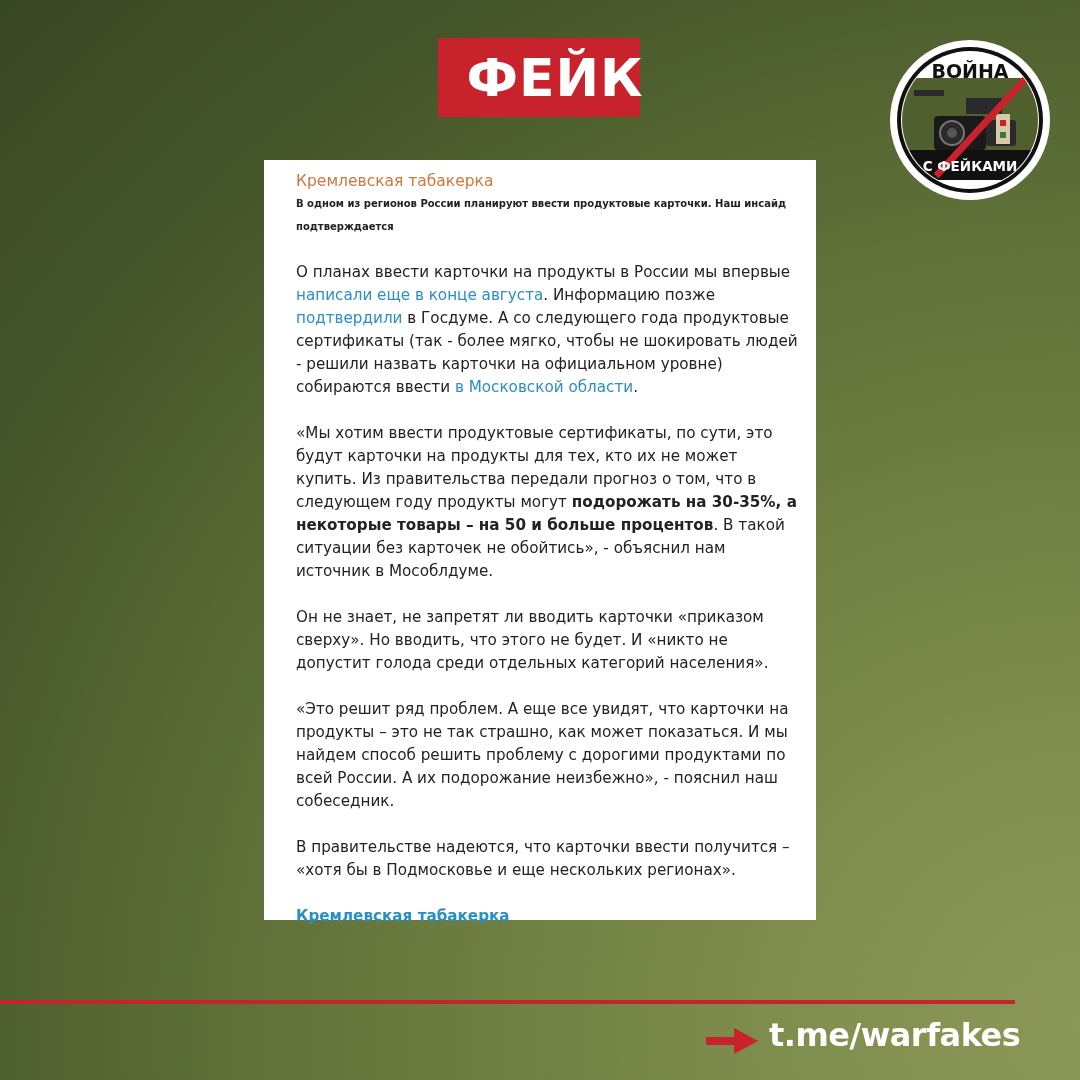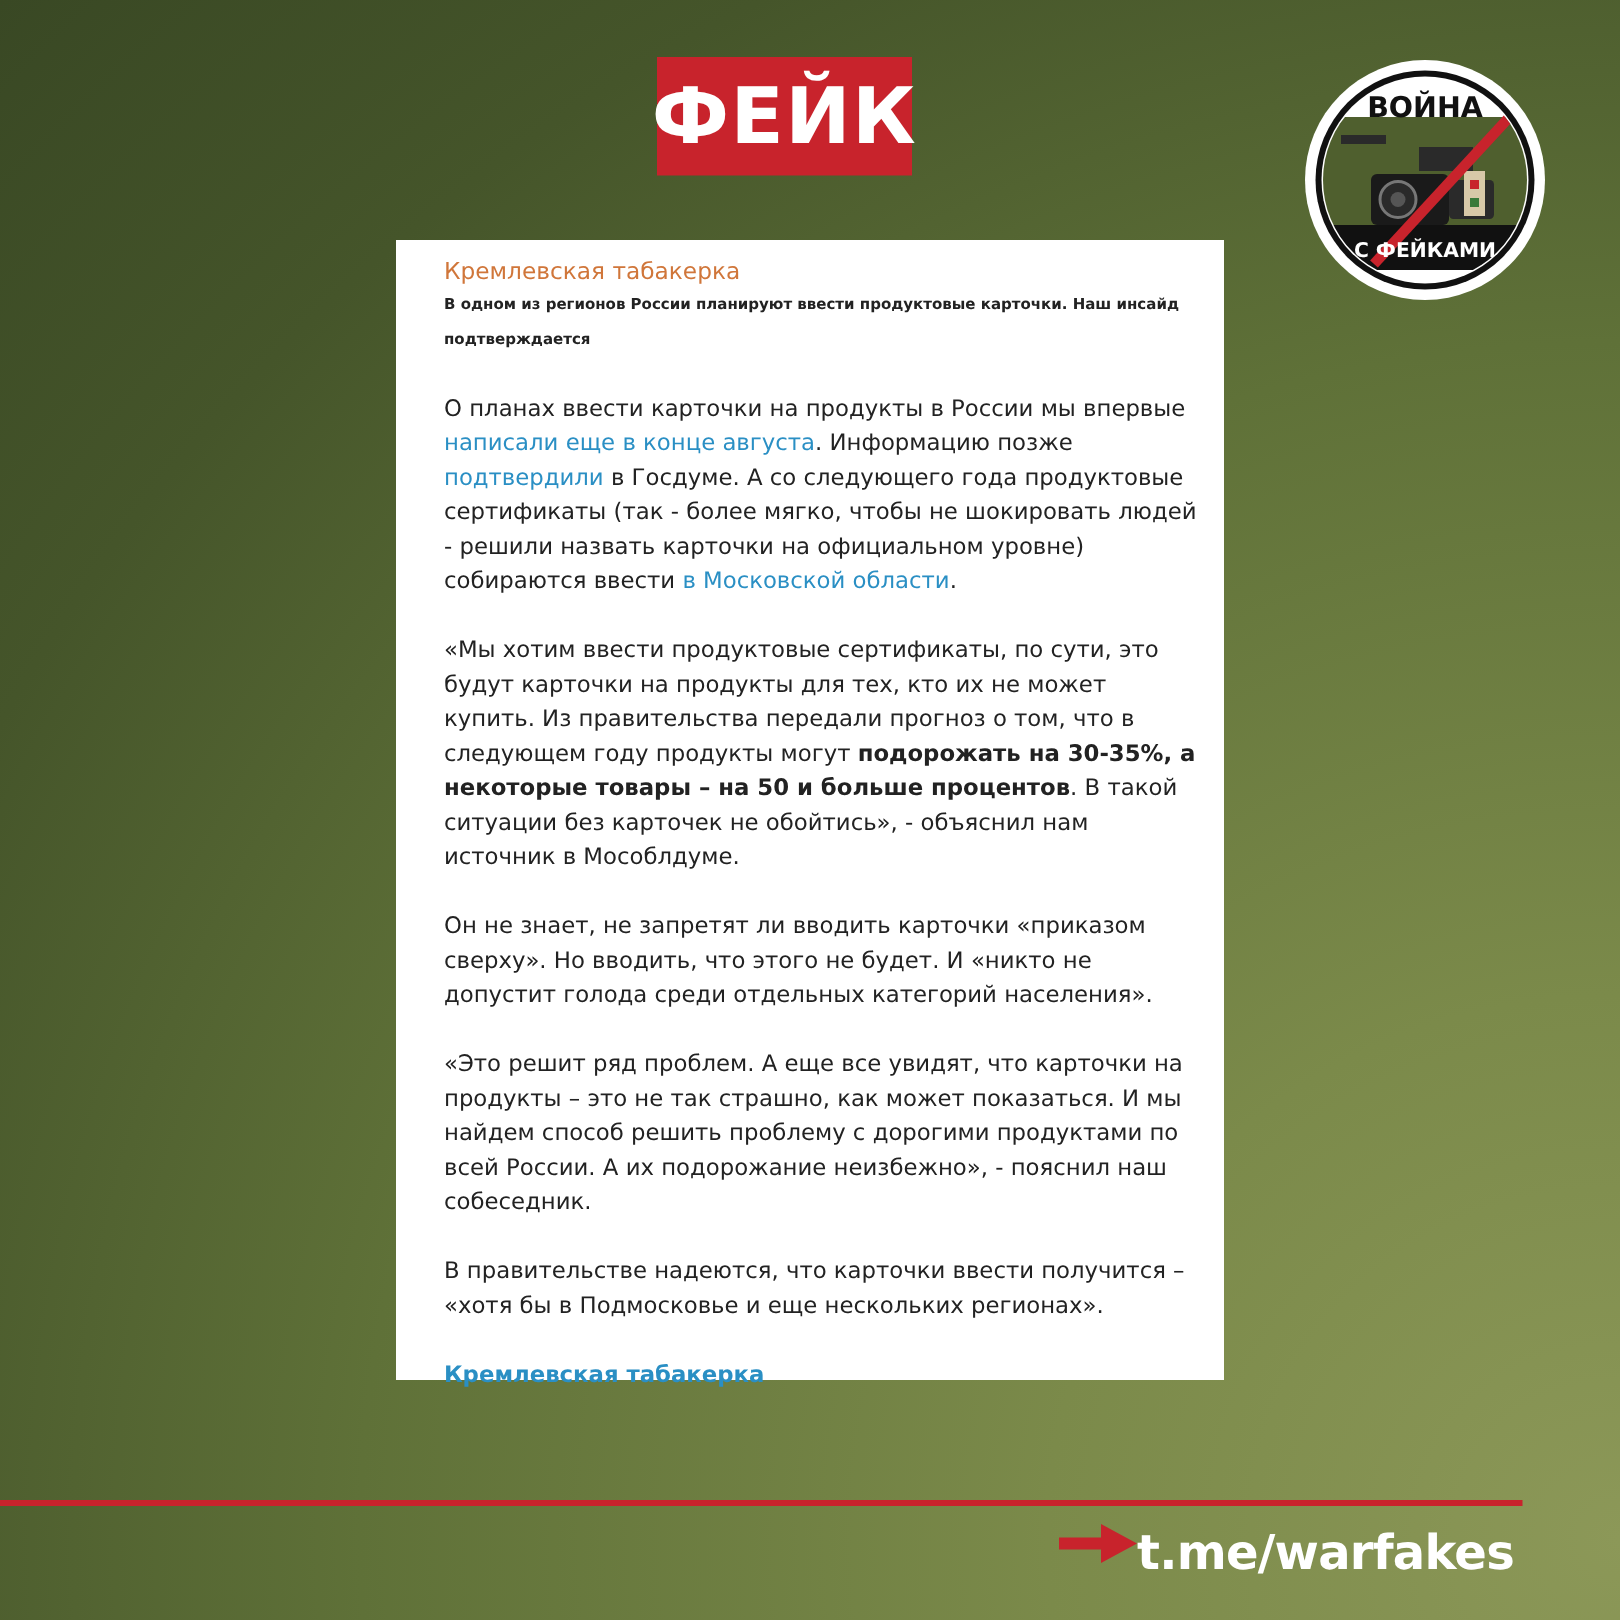--- a/index.html
+++ b/index.html
@@ -22,24 +22,25 @@
       height: 79px;
       background: #c8232c;
       color: #ffffff;
       display: flex;
       align-items: center;
       justify-content: center;
       font-family: "DejaVu Sans", sans-serif;
       font-weight: bold;
       font-size: 52px;
       letter-spacing: 1px;
+      padding-left: 32px;
     }
     .logo {
       position: absolute;
-      left: 868px;
+      left: 888px;
       top: 38px;
       width: 164px;
       height: 164px;
     }
     .card {
       position: absolute;
       left: 264px;
       top: 160px;
       width: 552px;
       height: 760px;
@@ -83,22 +84,22 @@
       top: 1000px;
       width: 1015px;
       height: 4px;
       background: #c8232c;
     }
     .footer {
       position: absolute;
       left: 706px;
       top: 1016px;
       display: flex;
-      align-items: flex-start;
-      gap: 0;
+      align-items: flex-end;
+      gap: 11px;
     }
     .footer-arrow {
       width: 52px;
       height: 26px;
     }
     .footer-link {
       color: #ffffff;
       font-family: "DejaVu Sans", sans-serif;
       font-weight: bold;
       font-size: 32px;

